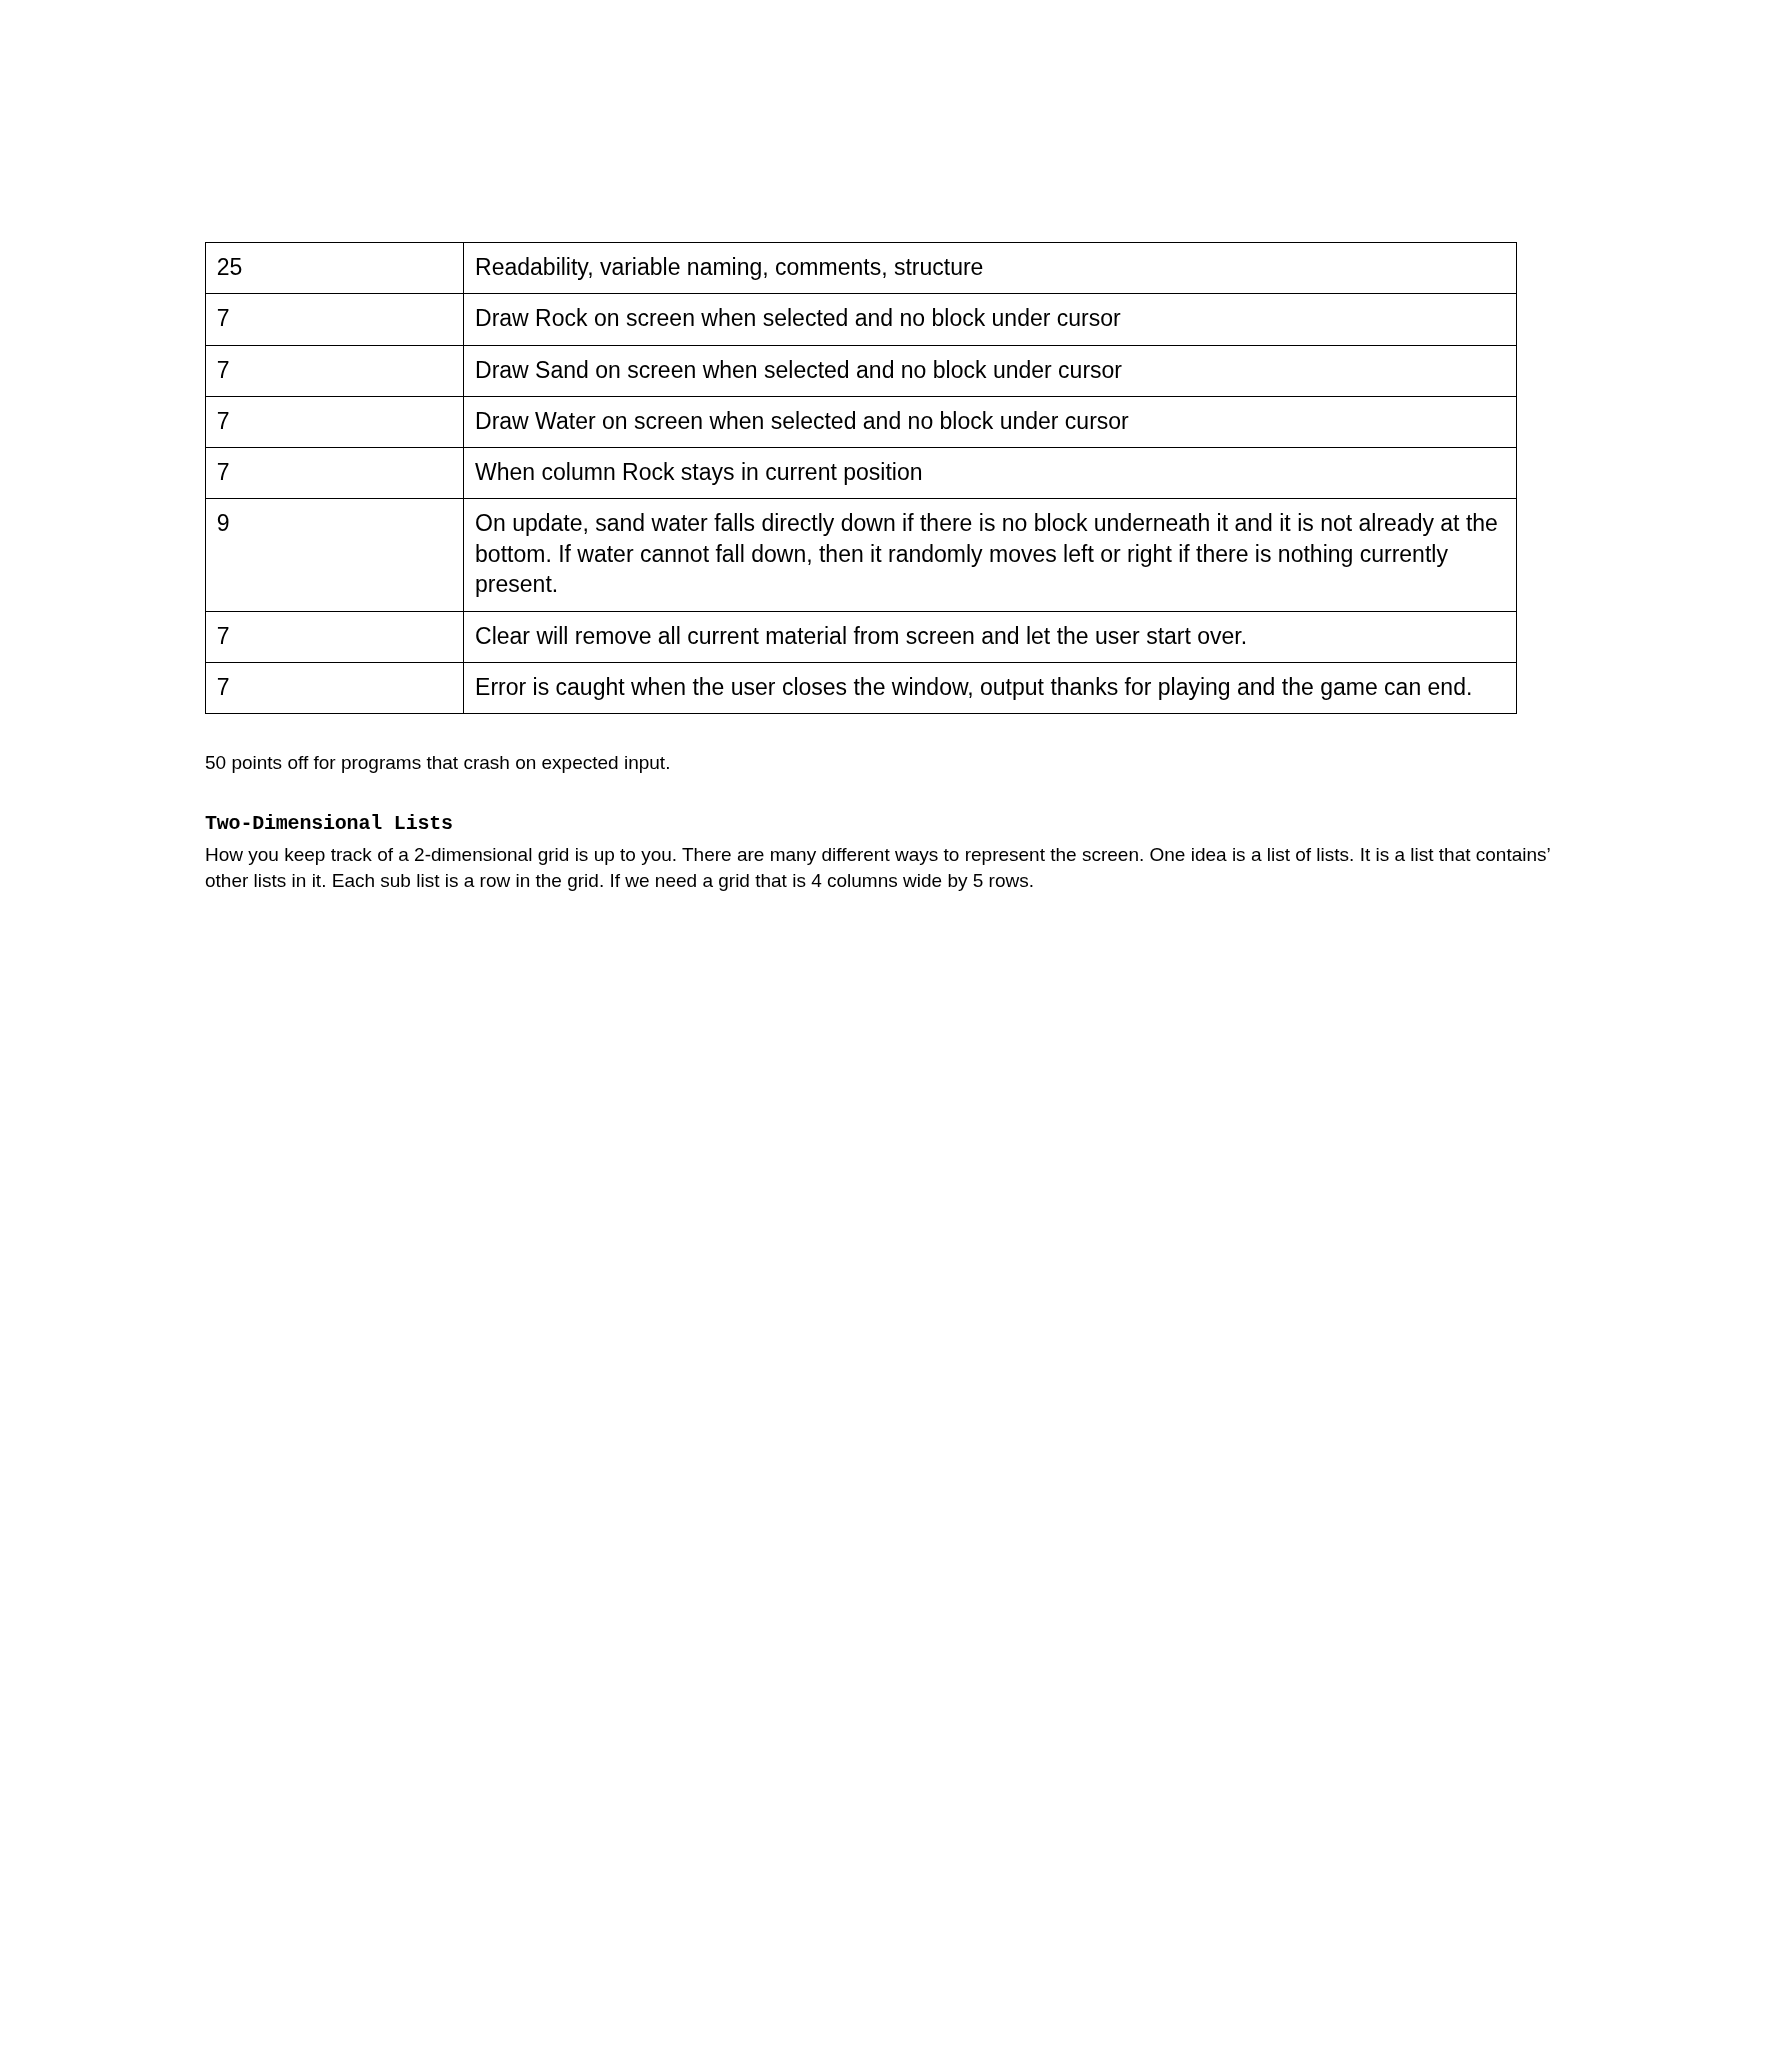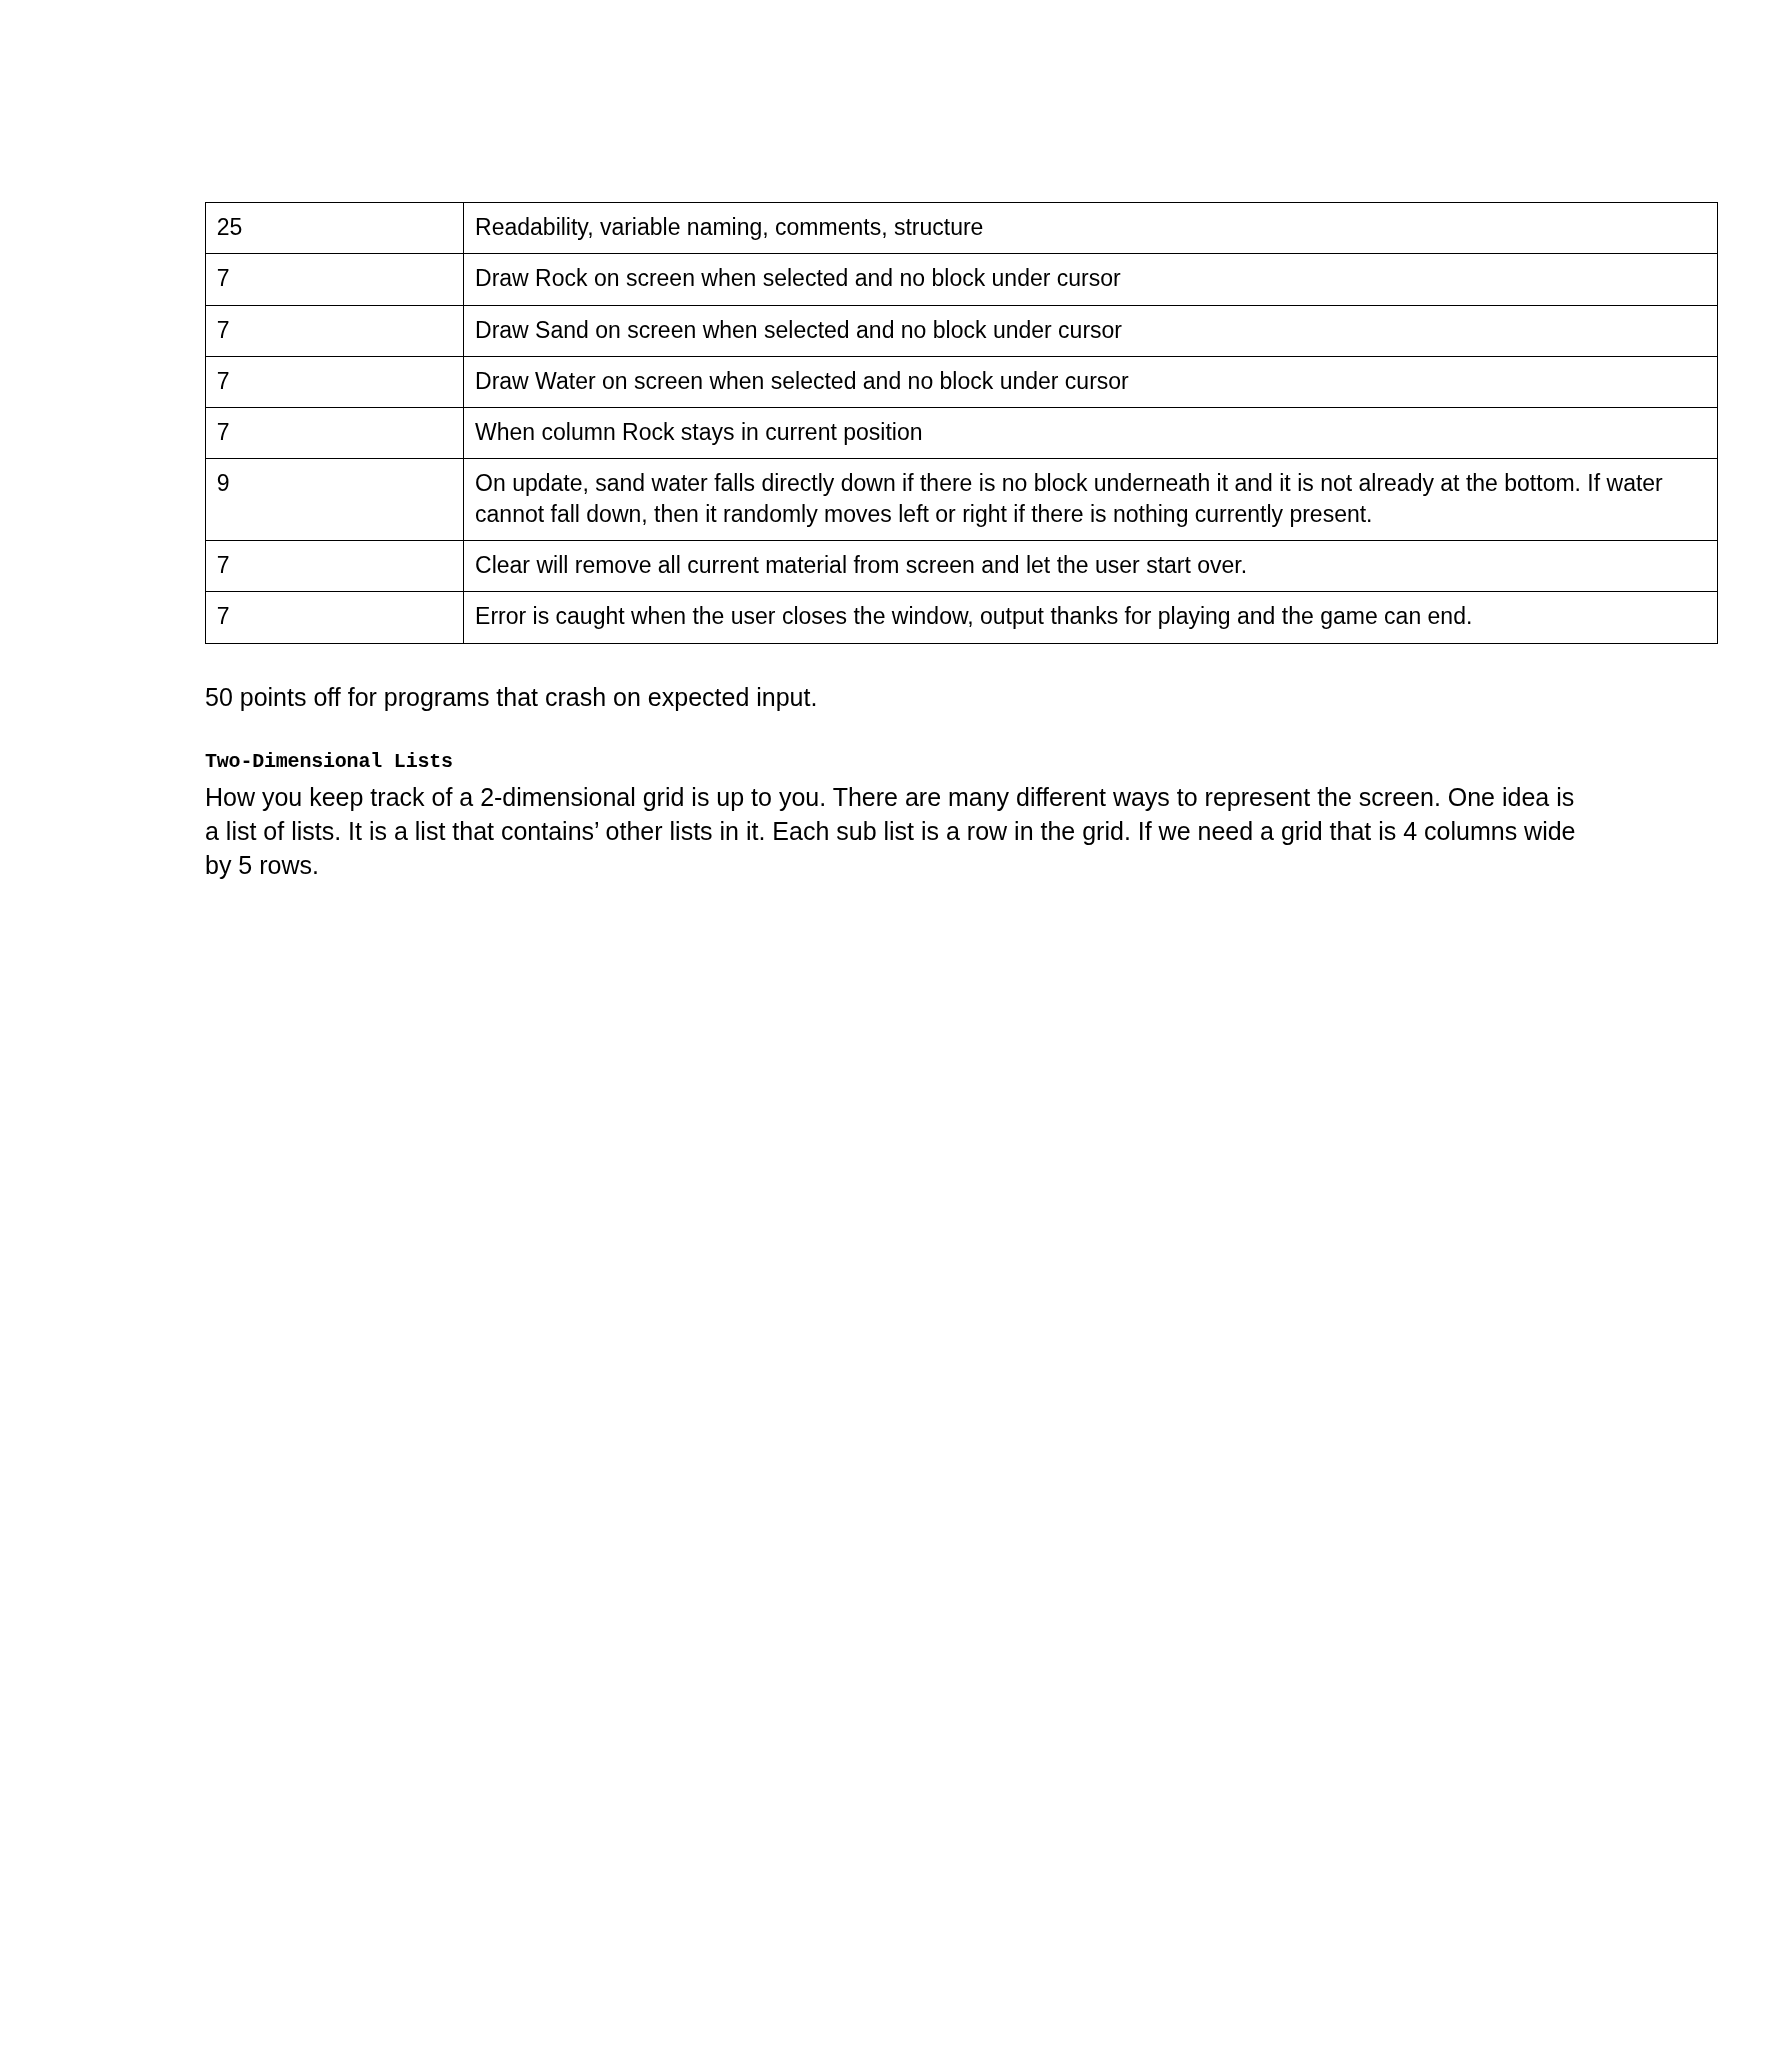--- a/index.html
+++ b/index.html
@@ -25,37 +25,38 @@
   .content {
     position: absolute;
     left: 205px;
     top: 202px;
     width: 1376px;
   }
 
   
   table.rubric {
     border-collapse: collapse;
-    width: 1513px;
+    width: 1312px;
     table-layout: fixed;
+    margin-top: 40px;
   }
   table.rubric td {
     border: 1.7px solid #000000;
     vertical-align: top;
     font-size: 23px;
     line-height: 1.33;
     padding: 9px 10.7px 10.7px 10.7px;
   }
   table.rubric td.points {
     width: 236px;
   }
 
   
   p.body {
-    font-size: 25px;
+    font-size: 19px;
     line-height: 1.36;
     margin: 0;
   }
   .spacer-after-table { height: 36px; }
   .spacer-after-crash { height: 36px; }
 
   h2.section-title {
     font-family: Liberation Mono, monospace;
     font-size: 20px;
     font-weight: bold;

